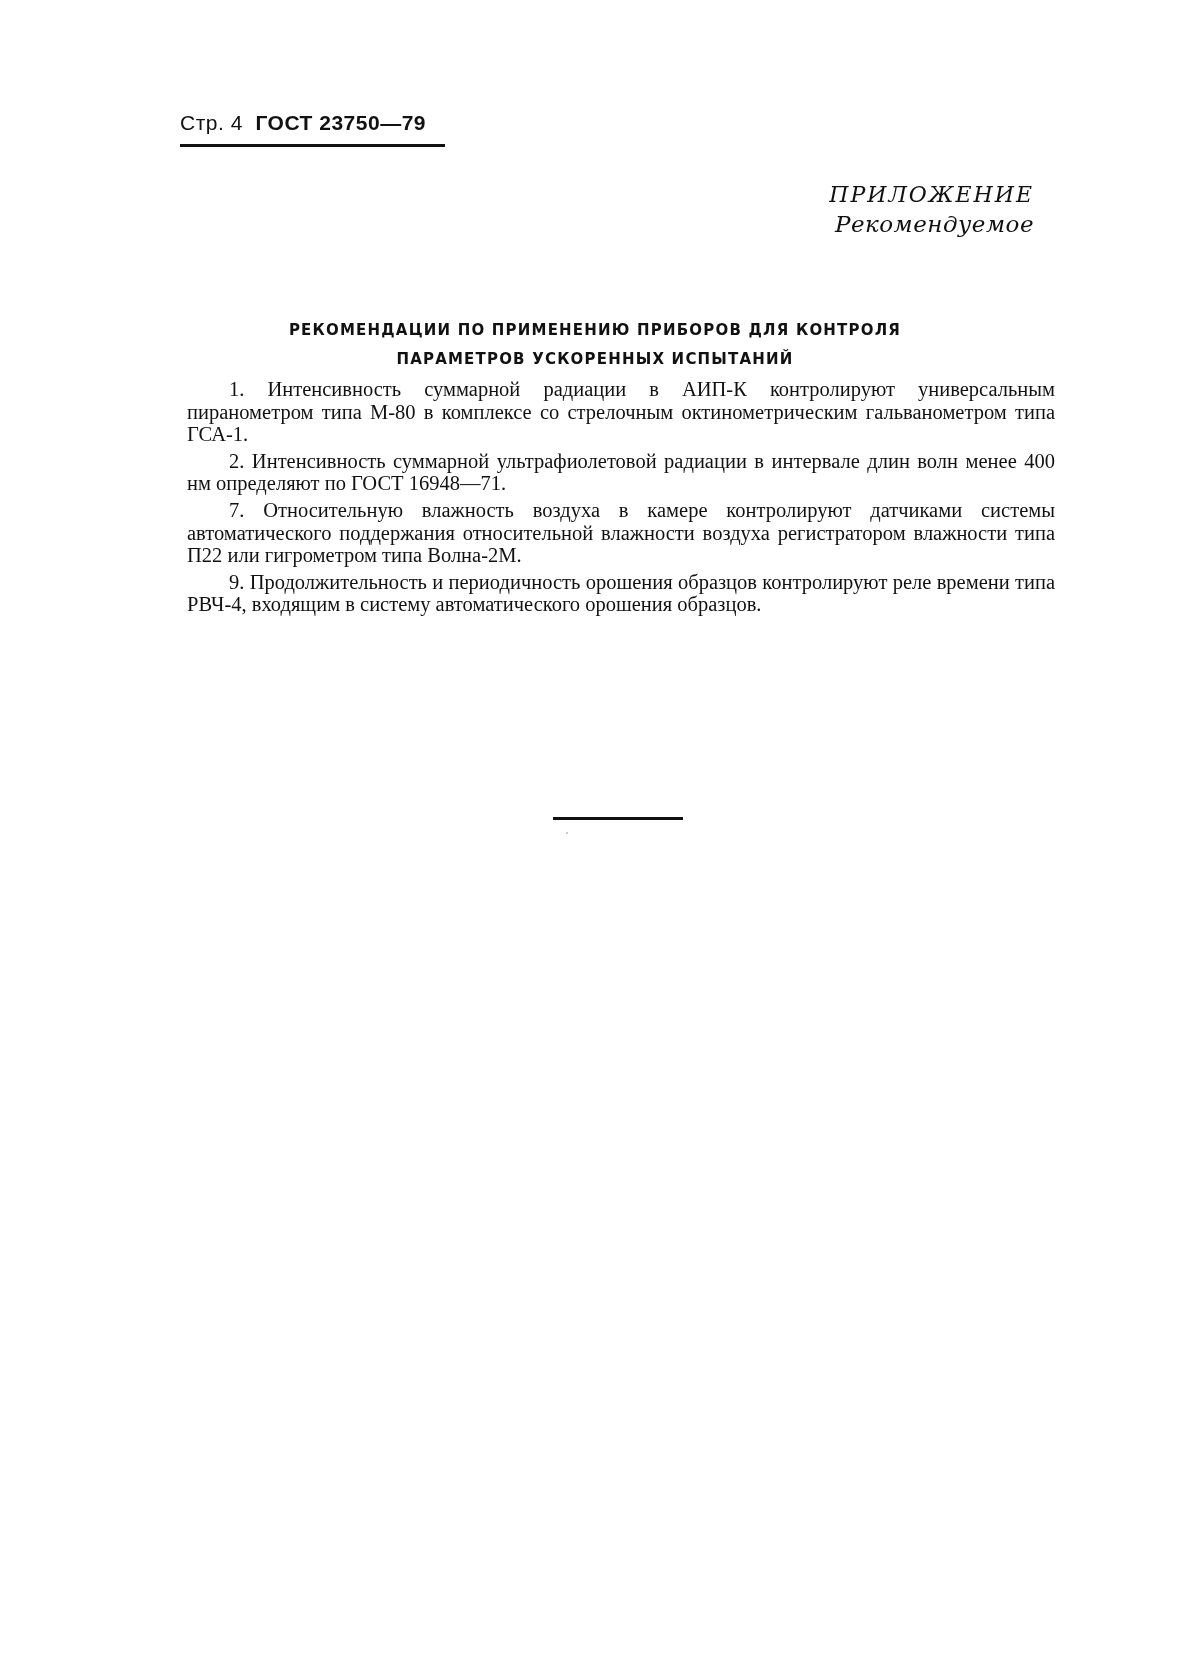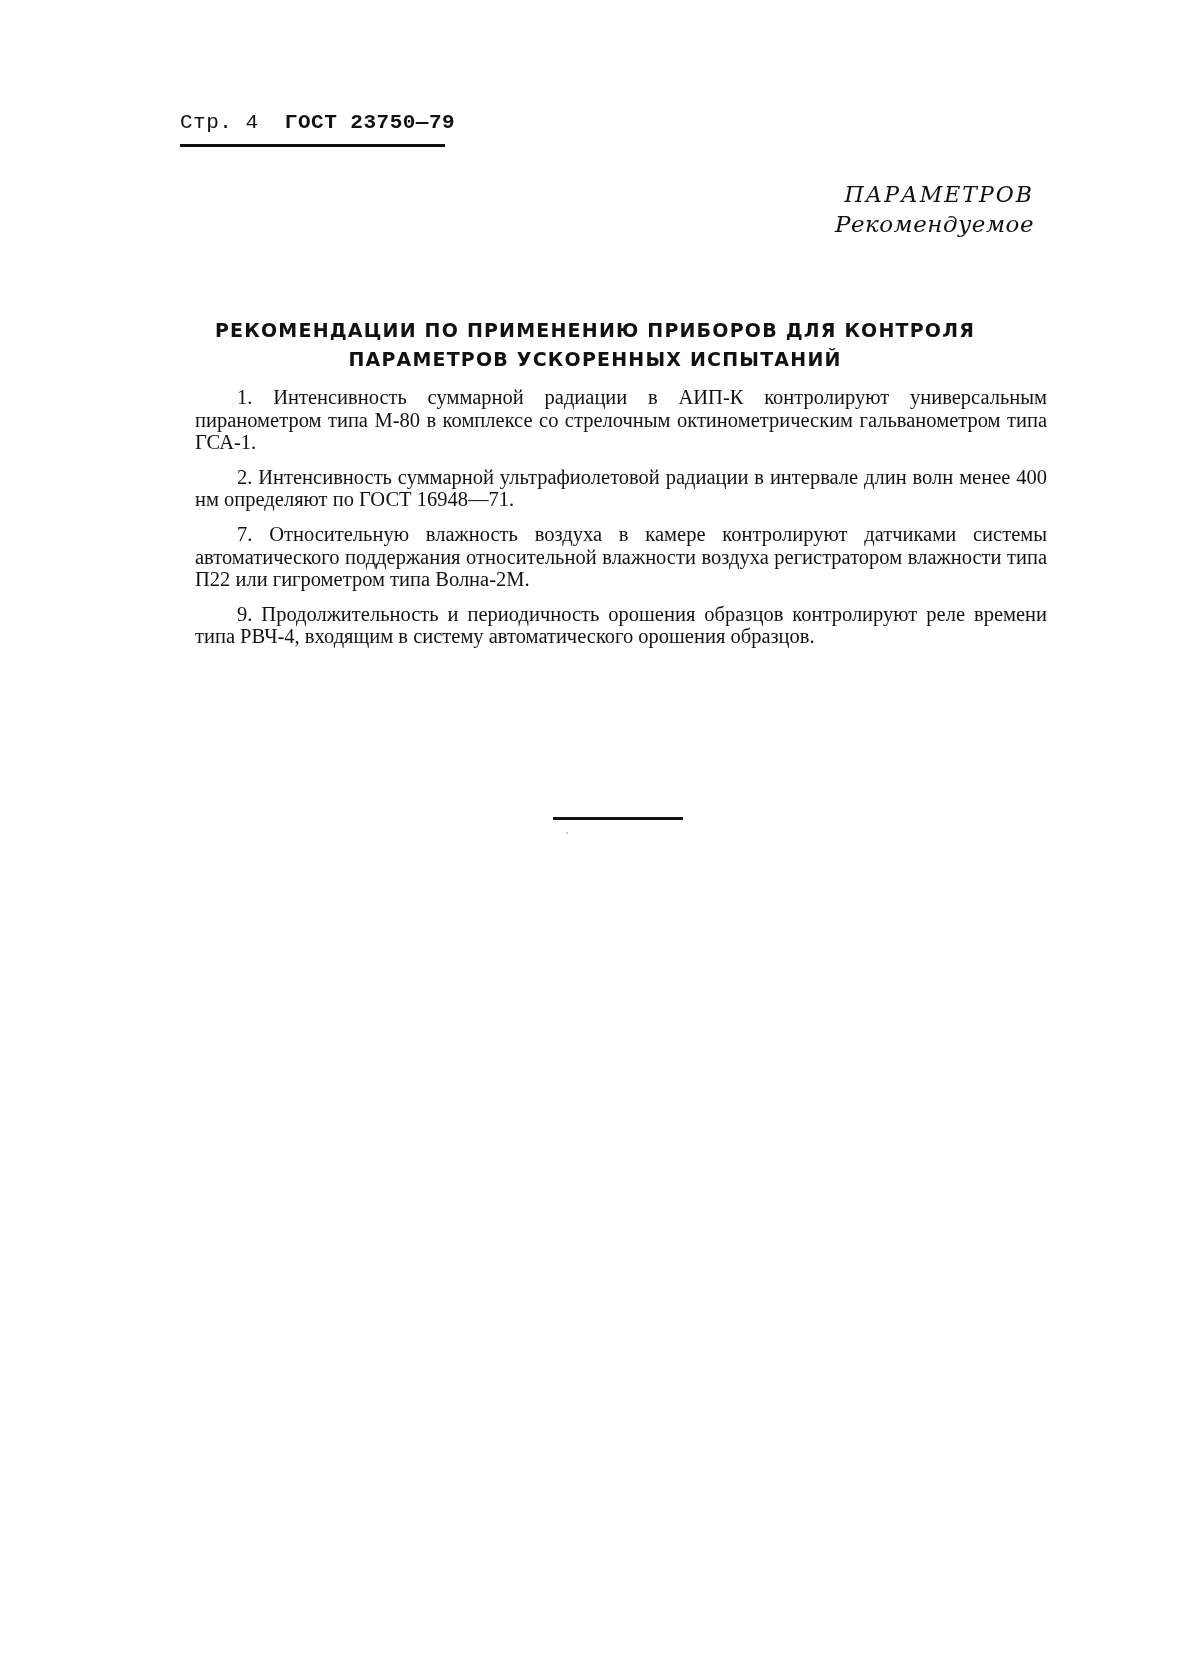--- a/index.html
+++ b/index.html
@@ -1,46 +1,46 @@
 <!DOCTYPE html>
 <html><head>
 <meta charset="utf-8">
 <style>
   html, body { margin: 0; padding: 0; background: #ffffff; }
   body { width: 1187px; height: 1679px; position: relative; overflow: hidden; color: #111; }
   .page-header { position: absolute; left: 180px; top: 108px; width: 265px; }
   .page-header-text {
-    font-family: Liberation Mono, monospace; font-weight: bold; font-size: 21px;
+    font-family: Liberation Sans, sans-serif; font-weight: bold; font-size: 21px;
     letter-spacing: 0.5px; white-space: nowrap; display: block; line-height: 30px;
   }
   .page-header-text .pg { font-weight: normal; }
   .header-rule { height: 3px; background: #111; margin-top: 6px; width: 265px; }
   .appendix { position: absolute; right: 153px; top: 180px; text-align: right;
     font-family: "DejaVu Serif", serif; font-style: italic; }
   .appendix-title { font-size: 22px; letter-spacing: 2px; line-height: 30px; display: block; }
   .appendix-sub { font-size: 23px; line-height: 28px; display: block; letter-spacing: 0.5px; }
   .doc-title { position: absolute; left: 170px; width: 850px; top: 316px; text-align: center;
-    font-family: "DejaVu Sans", sans-serif; font-weight: bold; font-size: 19px; letter-spacing: 1.2px; line-height: 29px; }
+    font-family: "DejaVu Sans", sans-serif; font-weight: bold; font-size: 15px; letter-spacing: 1.2px; line-height: 29px; }
   .doc-title span { display: block; }
   .body-text { position: absolute; left: 183px; width: 876px; top: 374px;
     font-family: "Liberation Serif", serif; font-size: 20.5px; line-height: 22.6px; }
-  .para { text-align: justify; text-align-last: left; text-indent: 42px; margin: 12px; }
+  .para { text-align: justify; text-align-last: left; text-indent: 42px; margin: 4px; }
   .footer-rule { position: absolute; left: 553px; top: 817px; width: 130px; height: 3px; background: #111; }
   .speck { position: absolute; left: 566px; top: 832px; width: 2px; height: 2px; background: #bbb; border-radius: 1px; }
 </style>
 </head>
 <body>
 
 <div class="page-header">
   <span class="page-header-text"><span class="pg">Стр. 4</span>&nbsp; <span>ГОСТ 23750—79</span></span>
   <div class="header-rule"></div>
 </div>
 
 <div class="appendix">
-  <span class="appendix-title">ПАРАМЕТРОВ</span>
+  <span class="appendix-title">ПРИЛОЖЕНИЕ</span>
   <span class="appendix-sub">Рекомендуемое</span>
 </div>
 
 <div class="doc-title">
   <span>РЕКОМЕНДАЦИИ ПО ПРИМЕНЕНИЮ ПРИБОРОВ ДЛЯ КОНТРОЛЯ</span>
   <span>ПАРАМЕТРОВ УСКОРЕННЫХ ИСПЫТАНИЙ</span>
 </div>
 
 <div class="body-text">
   <p class="para">1. Интенсивность суммарной радиации в АИП-К контролируют универсальным пиранометром типа М-80 в комплексе со стрелочным октинометрическим гальванометром типа ГСА-1.</p>

